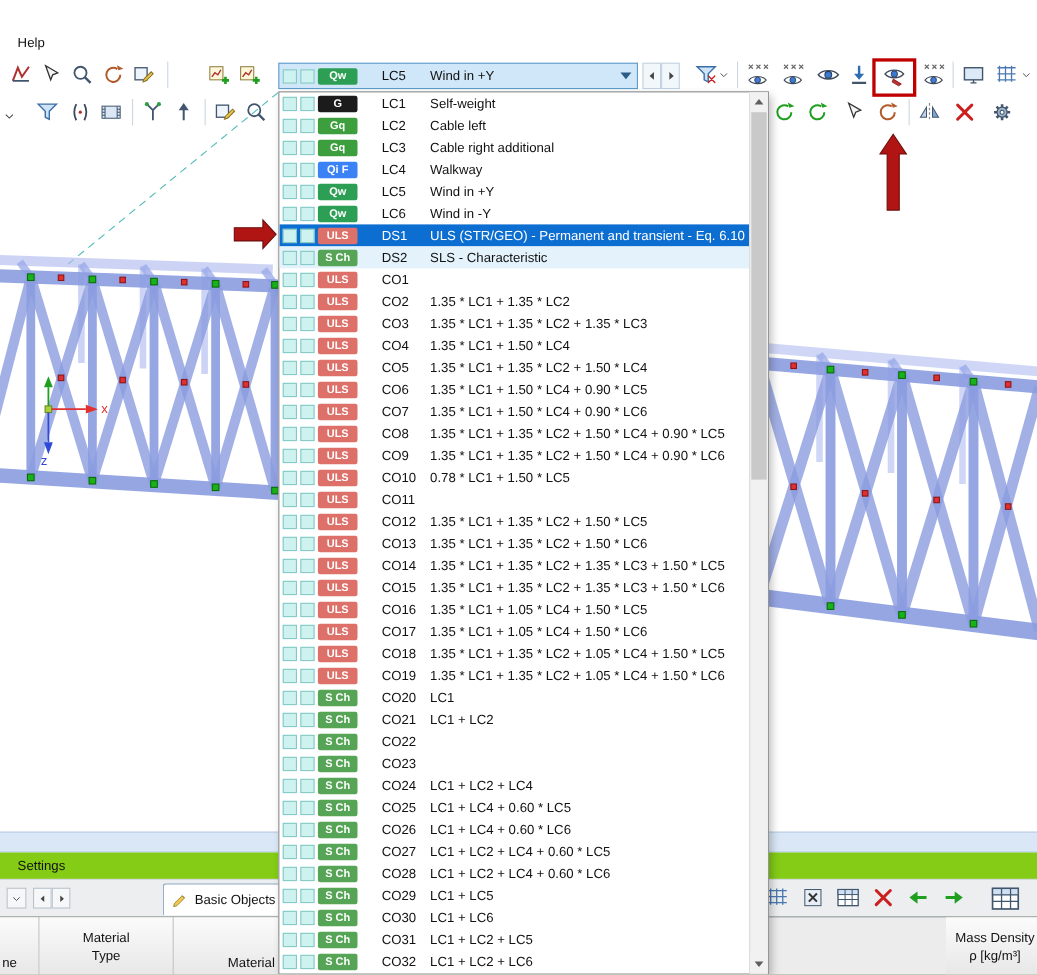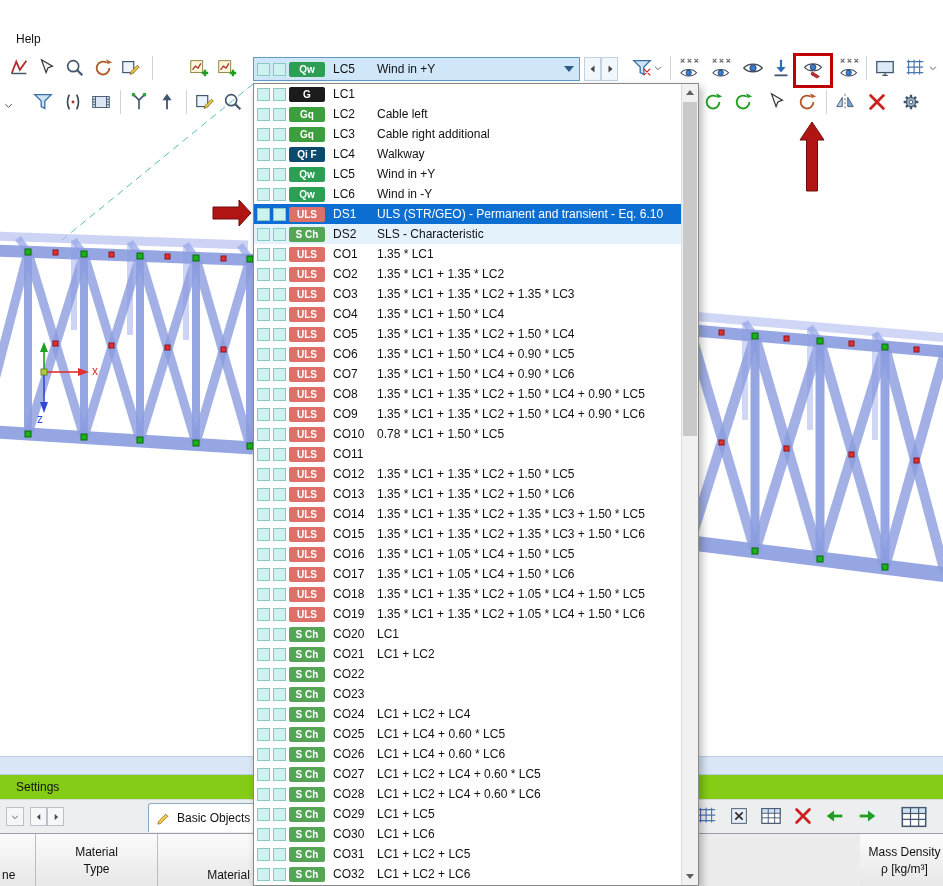--- a/index.html
+++ b/index.html
@@ -18,21 +18,21 @@
          display:flex;align-items:center;padding-left:3px;z-index:20;white-space:nowrap}
   .combo .chev{margin-left:auto;width:20px;height:100%;display:flex;align-items:center;justify-content:center}
   .tri-dn{width:0;height:0;border-left:5px solid transparent;border-right:5px solid transparent;border-top:6px solid #2c5d86}
   
   .dropdown{position:absolute;left:253px;top:83px;width:446px;height:803px;background:#fff;border:1px solid #8a8a8a;
             z-index:50;box-shadow:3px 4px 8px rgba(0,0,0,.28)}
   .dd-list{position:absolute;left:0;top:0;right:17px;bottom:0;overflow:hidden}
   .dd-row{display:flex;align-items:center;height:20px;padding-left:3px;white-space:nowrap;cursor:default}
   .chk{flex:0 0 13px;width:13px;height:13px;background:#cdf2f0;border:1px solid #86c9c5;margin-right:3px}
   .badge{flex:0 0 36px;height:15px;border-radius:2px;color:#fff;font-size:10px;font-weight:700;
-         display:flex;align-items:center;justify-content:center;margin-right:8px}
+         display:flex;align-items:center;justify-content:center;margin-right:22px}
   .dd-id{flex:0 0 44px;overflow:hidden}
   .dd-label{flex:1;overflow:hidden}
   .dd-row.selected{background:var(--selection-bg,#0d6ed1);color:var(--selection-fg,#fff)}
   .dd-row.hl{background:#e4f2fc}
   
   .sbar{position:absolute;top:0;right:0;width:17px;height:100%;background:#f1f1f1;border-left:1px solid #dcdcdc}
   .sb-btn{position:absolute;left:0;width:16px;height:17px;background:#f1f1f1;display:flex;align-items:center;justify-content:center}
   .sb-up{top:0}.sb-dn{bottom:0}
   .tri-u{width:0;height:0;border-left:4px solid transparent;border-right:4px solid transparent;border-bottom:5px solid #5f5f5f}
   .tri-d{width:0;height:0;border-left:4px solid transparent;border-right:4px solid transparent;border-top:5px solid #5f5f5f}
@@ -587,20 +587,21 @@
     </div>
   </div>
 
   <div class="dropdown">
     <div class="dd-list" id="dd-list">
     <div class="dd-row">
       <span class="chk"></span>
       <span class="chk"></span>
       <span class="badge" style="background: rgb(27, 27, 27); color: rgb(255, 255, 255);">G</span>
       <span class="dd-id">LC1</span>
+      <span class="dd-label">Self-weight</span>
     </div>
 
     <div class="dd-row">
       <span class="chk"></span>
       <span class="chk"></span>
       <span class="badge" style="background: rgb(60, 158, 60); color: rgb(255, 255, 255);">Gq</span>
       <span class="dd-id">LC2</span>
       <span class="dd-label">Cable left</span>
     </div>
 
@@ -608,21 +609,21 @@
       <span class="chk"></span>
       <span class="chk"></span>
       <span class="badge" style="background: rgb(60, 158, 60); color: rgb(255, 255, 255);">Gq</span>
       <span class="dd-id">LC3</span>
       <span class="dd-label">Cable right additional</span>
     </div>
 
     <div class="dd-row">
       <span class="chk"></span>
       <span class="chk"></span>
-      <span class="badge" style="background: #0c4a6e; color: rgb(255, 255, 255);">Qi F</span>
+      <span class="badge" style="background: #3b82f6; color: rgb(255, 255, 255);">Qi F</span>
       <span class="dd-id">LC4</span>
       <span class="dd-label">Walkway</span>
     </div>
 
     <div class="dd-row">
       <span class="chk"></span>
       <span class="chk"></span>
       <span class="badge" style="background: rgb(45, 159, 85); color: rgb(255, 255, 255);">Qw</span>
       <span class="dd-id">LC5</span>
       <span class="dd-label">Wind in +Y</span>
@@ -650,21 +651,20 @@
       <span class="badge" style="background: rgb(86, 165, 86); color: rgb(255, 255, 255);">S Ch</span>
       <span class="dd-id">DS2</span>
       <span class="dd-label">SLS - Characteristic</span>
     </div>
 
     <div class="dd-row">
       <span class="chk"></span>
       <span class="chk"></span>
       <span class="badge" style="background: rgb(221, 112, 105); color: rgb(255, 255, 255);">ULS</span>
       <span class="dd-id">CO1</span>
-      <span class="dd-label">1.35 * LC1</span>
     </div>
 
     <div class="dd-row">
       <span class="chk"></span>
       <span class="chk"></span>
       <span class="badge" style="background: rgb(221, 112, 105); color: rgb(255, 255, 255);">ULS</span>
       <span class="dd-id">CO2</span>
       <span class="dd-label">1.35 * LC1 + 1.35 * LC2</span>
     </div>
 

